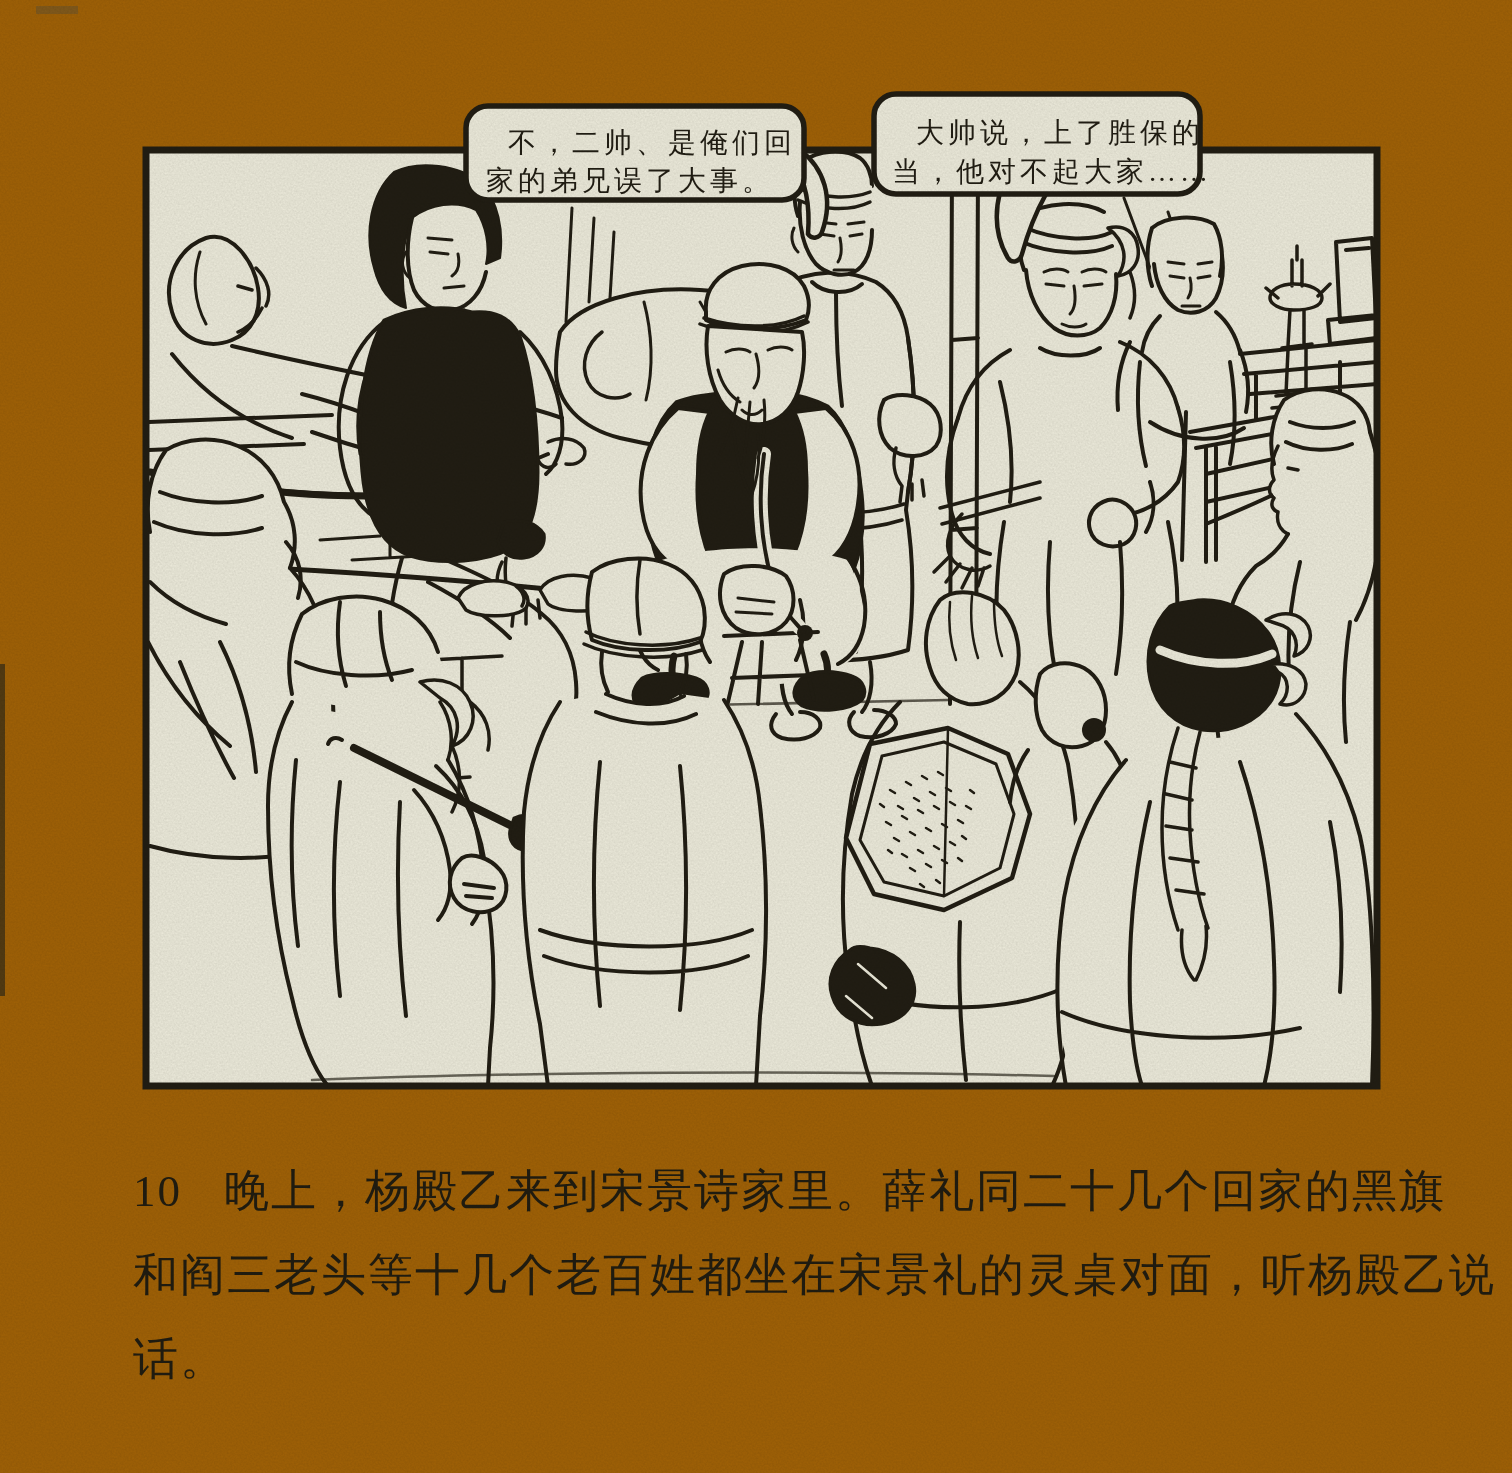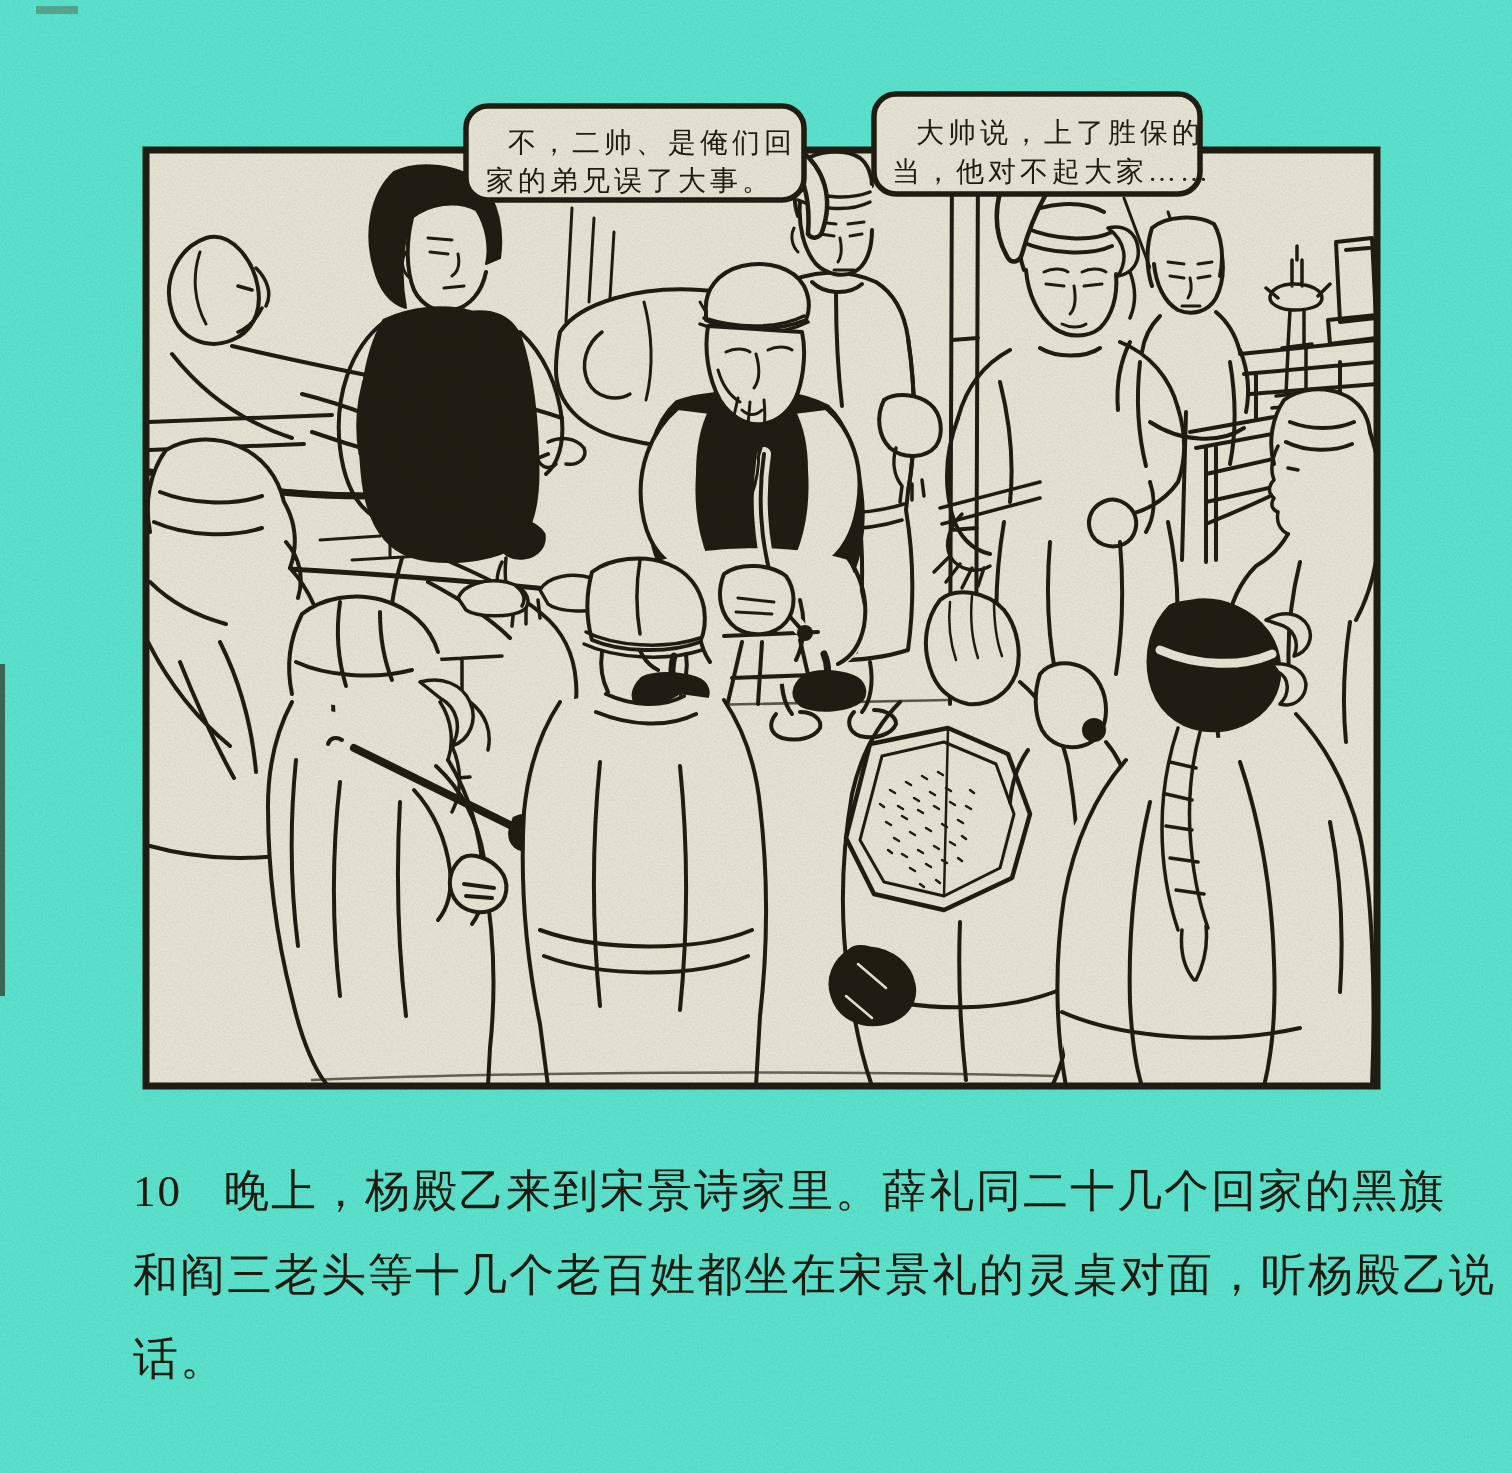--- a/index.html
+++ b/index.html
@@ -1,19 +1,19 @@
 <!DOCTYPE html>
 <html><head>
 <meta charset="utf-8">
 <style>
   html,body{margin:0;padding:0;background:#cfcdbd;}
   .page{
     position:relative;
     width:1512px;height:1473px;
-    background:#5eead4;
+    background:#a16207;
     overflow:hidden;
     font-family:"Liberation Serif","DejaVu Serif",serif;
   }
   .page svg{position:absolute;left:0;top:0;display:block;}
 </style>
 </head>
 <body>
 
 <div class="page">
 <svg width="1512" height="1473" viewBox="0 0 1512 1473" xmlns="http://www.w3.org/2000/svg">

